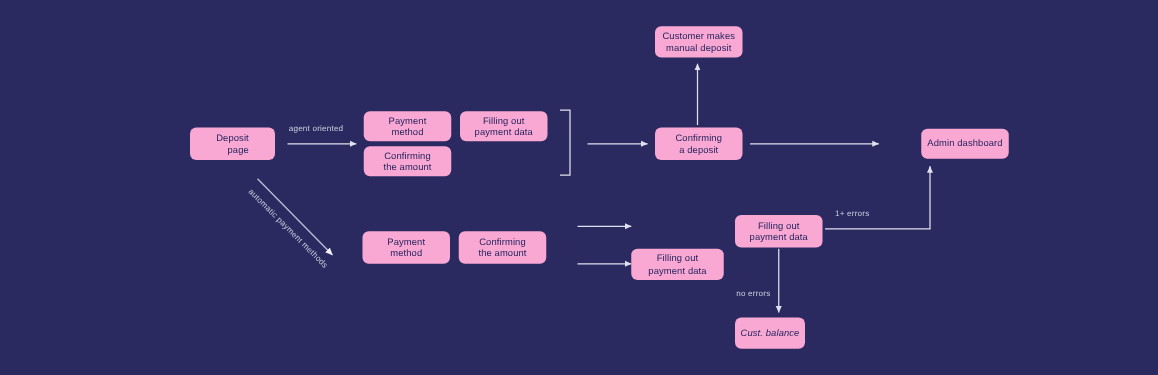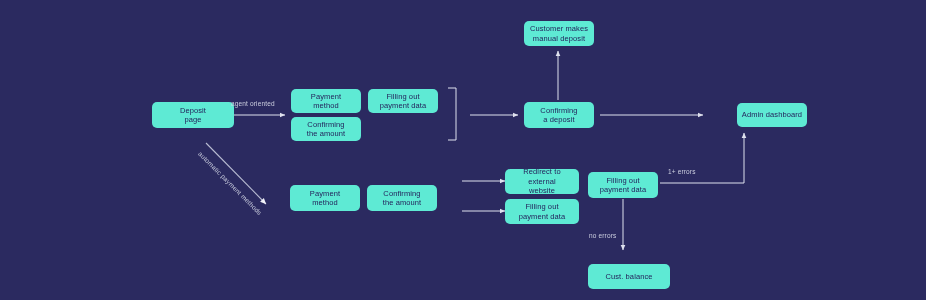--- a/index.html
+++ b/index.html
@@ -5,21 +5,21 @@
   html,body{margin:0;padding:0;}
   body{
     width:926px;height:300px;
     background:#2b2a60;
     font-family:"Liberation Sans", sans-serif;
     overflow:hidden;
   }
   #stage{position:relative;width:926px;height:300px;}
   .node{
     position:absolute;
-    background:#5eead4;
+    background:#f9a8d4;
     color:#24245c;
     border-radius:5px;
     font-size:7.5px;
     line-height:9.5px;
     letter-spacing:.1px;
     display:flex;
     align-items:center;
     justify-content:center;
     text-align:center;
     box-sizing:border-box;
@@ -77,21 +77,21 @@
     <line class="ln" x1="600" y1="115" x2="703" y2="115" marker-end="url(#ah)"></line>
 
     <line class="ln" x1="462" y1="181" x2="505" y2="181" marker-end="url(#ah)"></line>
     <line class="ln" x1="462" y1="211" x2="505" y2="211" marker-end="url(#ah)"></line>
 
     <line class="ln" x1="623" y1="199" x2="623" y2="250" marker-end="url(#ah)"></line>
 
     <path class="ln" d="M660,183 L744,183 L744,133" marker-end="url(#ah)"></path>
   </svg>
 
-  <div class="node" style="left:152px;top:102px;width:82px;height:26px;">Deposit
+  <div class="node" style="left:152px;top:102px;width:68px;height:26px;text-align:right;">Deposit
 page</div>
 
   <div class="node" style="left:291px;top:89px;width:70px;height:24px;">Payment
 method</div>
 
   <div class="node" style="left:368px;top:89px;width:70px;height:24px;">Filling out
 payment data</div>
 
   <div class="node" style="left:291px;top:117px;width:70px;height:24px;">Confirming
 the amount</div>
@@ -104,30 +104,28 @@
 a deposit</div>
 
   <div class="node" style="left:709px;top:103px;width:70px;height:24px;margin-left:28px;">Admin dashboard</div>
 
   <div class="node" style="left:290px;top:185px;width:70px;height:26px;">Payment
 method</div>
 
   <div class="node" style="left:367px;top:185px;width:70px;height:26px;">Confirming
 the amount</div>
 
-  <div class="node" style="left:505px;top:169px;width:74px;height:25px;">Redirect to external
-website</div>
 
   <div class="node" style="left:505px;top:199px;width:74px;height:25px;">Filling out
 payment data</div>
 
   <div class="node" style="left:588px;top:172px;width:70px;height:26px;">Filling out
 payment data</div>
 
-  <div class="node" style="left:588px;top:264px;width:82px;height:25px;">Cust. balance</div>
+  <div class="node" style="left:588px;top:254px;width:56px;height:25px;font-style:italic;">Cust. balance</div>
 
   <div class="edge-label" style="left:231px;top:100px;">agent oriented</div>
 
   <div class="diag-label" style="left:202px;top:150px;transform:rotate(45deg);">automatic payment methods</div>
 
   <div class="edge-label" style="left:668px;top:168px;">1+ errors</div>
 
   <div class="edge-label" style="left:589px;top:232px;">no errors</div>
 
 </div>

